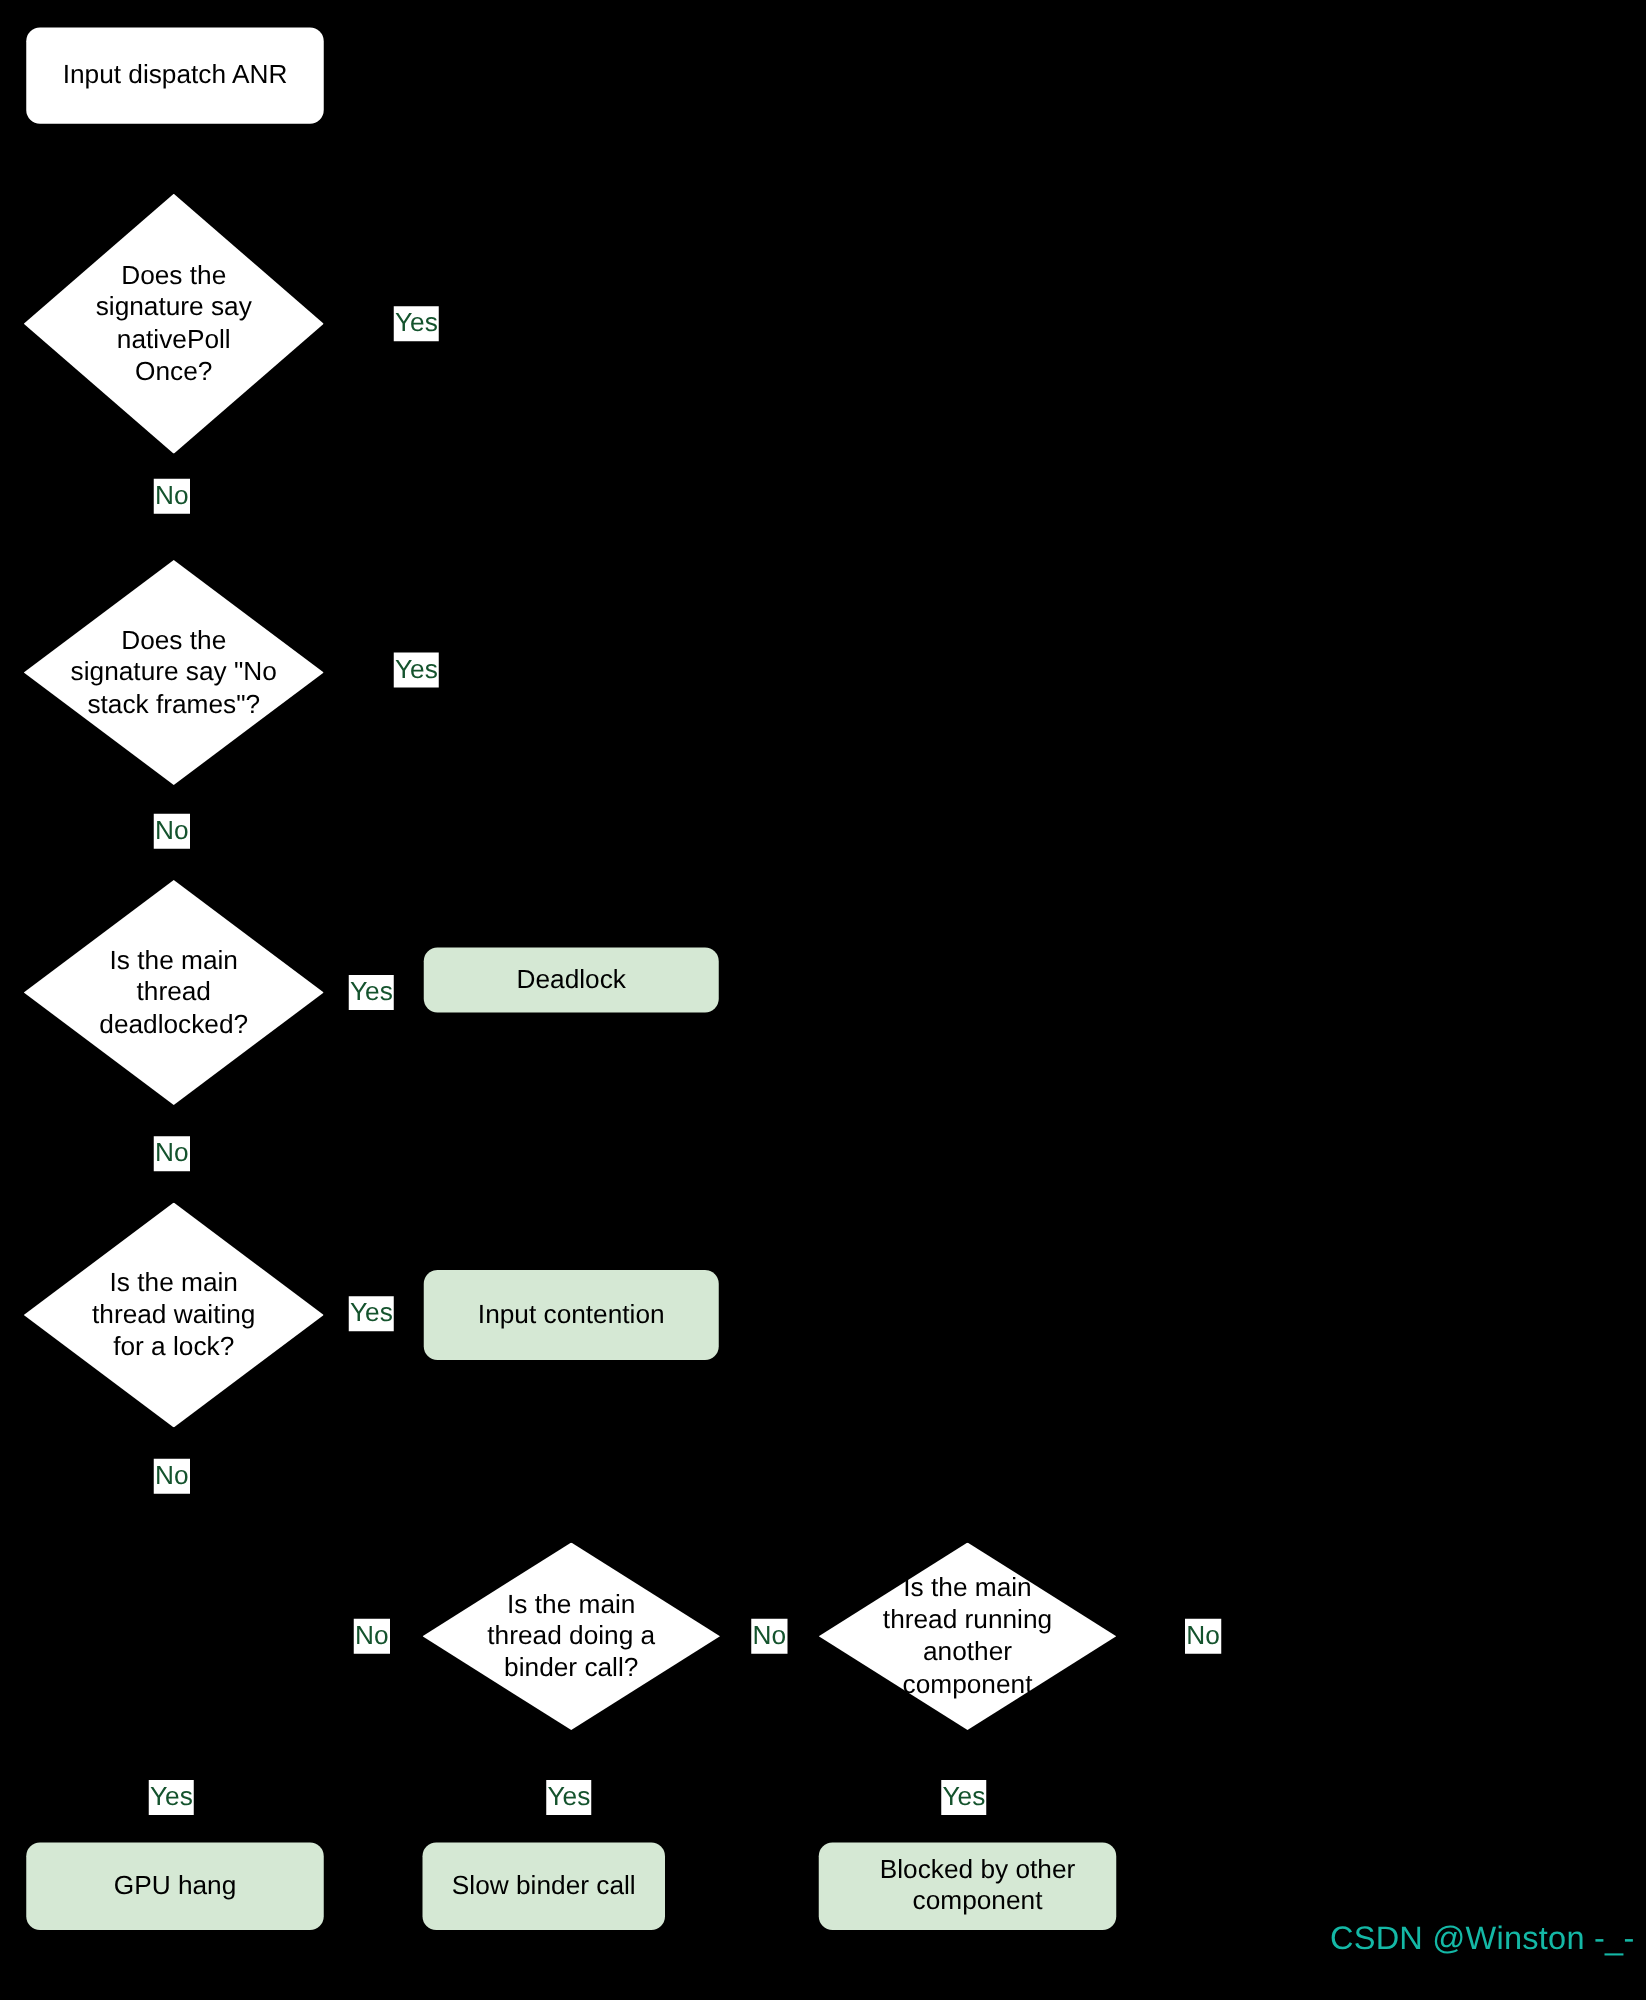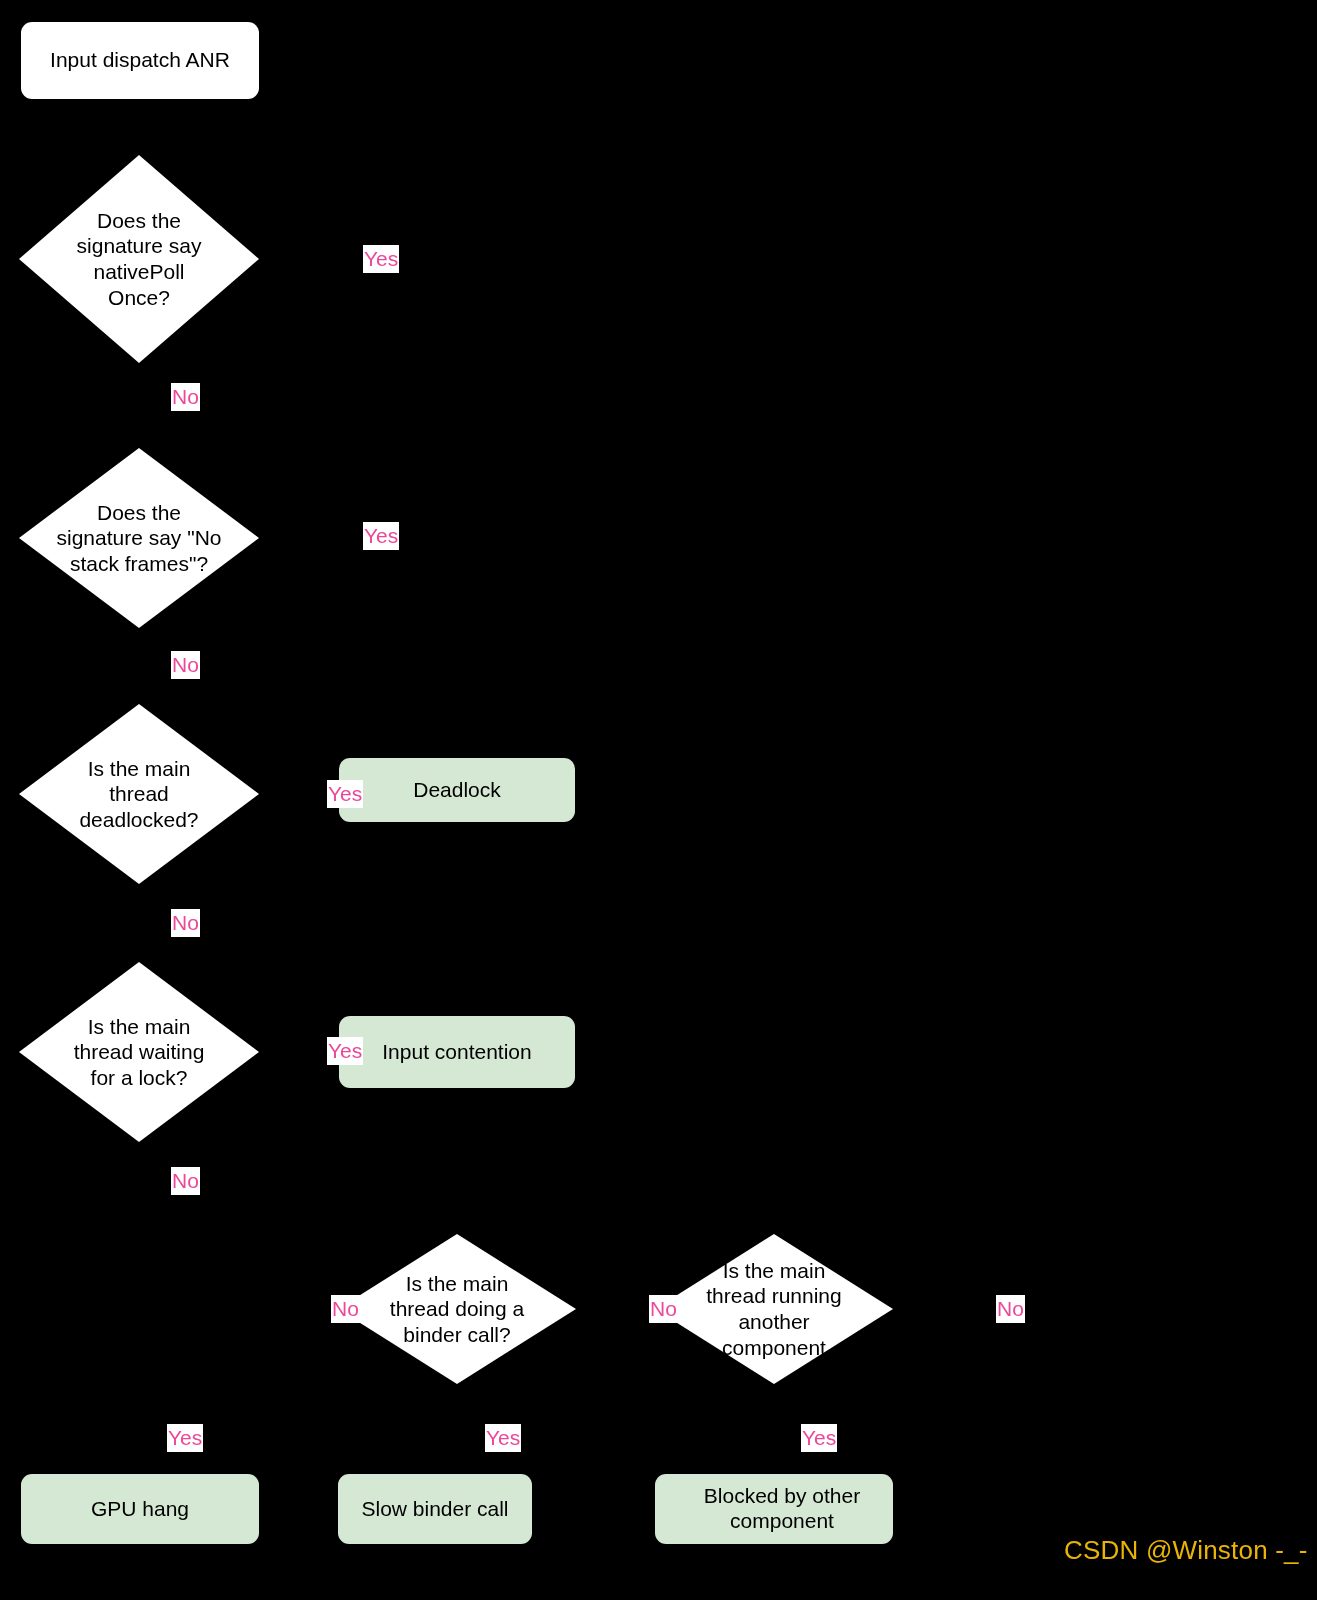--- a/index.html
+++ b/index.html
@@ -67,34 +67,33 @@
     width: 180%;
     left: 0;
     text-align: center;
     line-height: 1.22;
   }
 
   
   .edge-label {
     position: absolute;
     background: #ffffff;
-    color: #ec4899;
+    color: #14532d;
     font-size: 21px;
     line-height: 28px;
     height: 28px;
     padding: 0 1px;
     white-space: nowrap;
     z-index: 5;
-    margin-left: 48px;
   }
 
   
   .watermark {
     position: absolute;
-    color: #eab308;
+    color: #14b8a6;
     font-size: 26px;
     white-space: nowrap;
     letter-spacing: 0.2px;
     z-index: 6;
   }
 </style>
 </head>
 <body>
 
 <div id="canvas">
@@ -125,21 +124,21 @@
 
   <div class="node diamond" style="left:19px; top:704px; width:240px; height:180px;">
     <span class="dia-shape"></span>
     <span class="dia-text">Is the main
 thread
 deadlocked?</span>
   </div>
   <span class="edge-label" style="left:279px; top:780px;">Yes</span>
   <span class="edge-label" style="left:123px; top:909px;">No</span>
 
-  <div class="node box box-green" style="left:339px; top:758px; width:236px; height:64px;">
+  <div class="node box box-green" style="left:339px; top:758px; width:236px; height:52px;">
     <span class="box-text">Deadlock</span>
   </div>
 
   <div class="node diamond" style="left:19px; top:962px; width:240px; height:180px;">
     <span class="dia-shape"></span>
     <span class="dia-text">Is the main
 thread waiting
 for a lock?</span>
   </div>
   <span class="edge-label" style="left:279px; top:1037px;">Yes</span>

